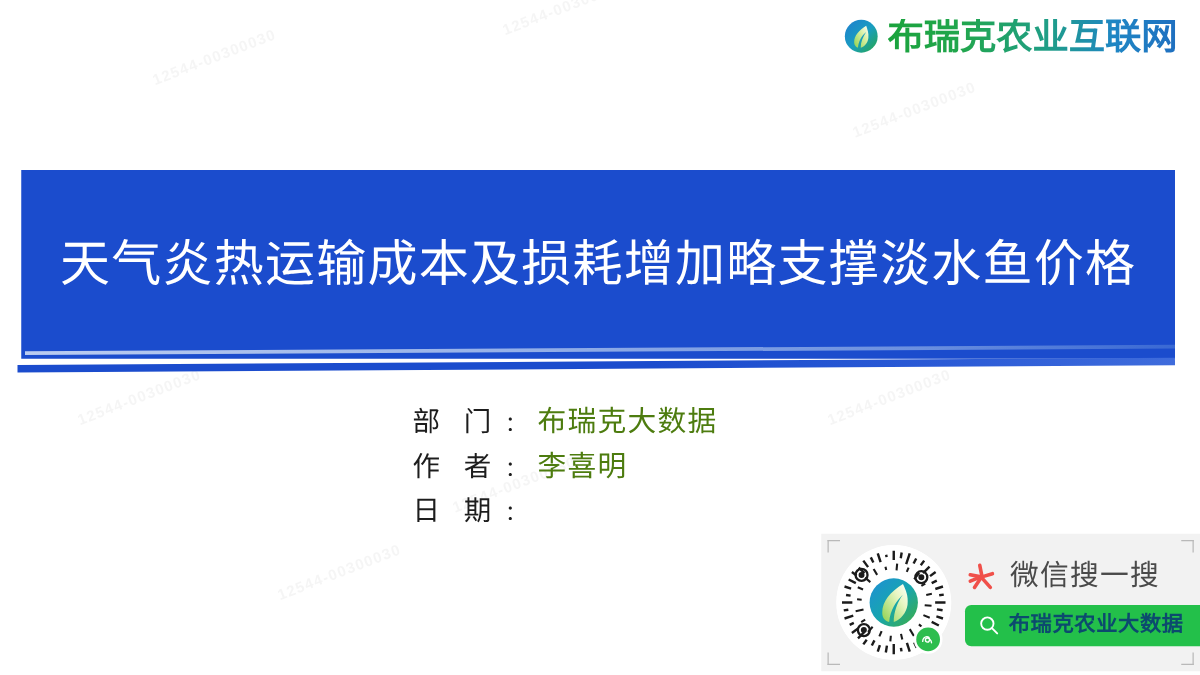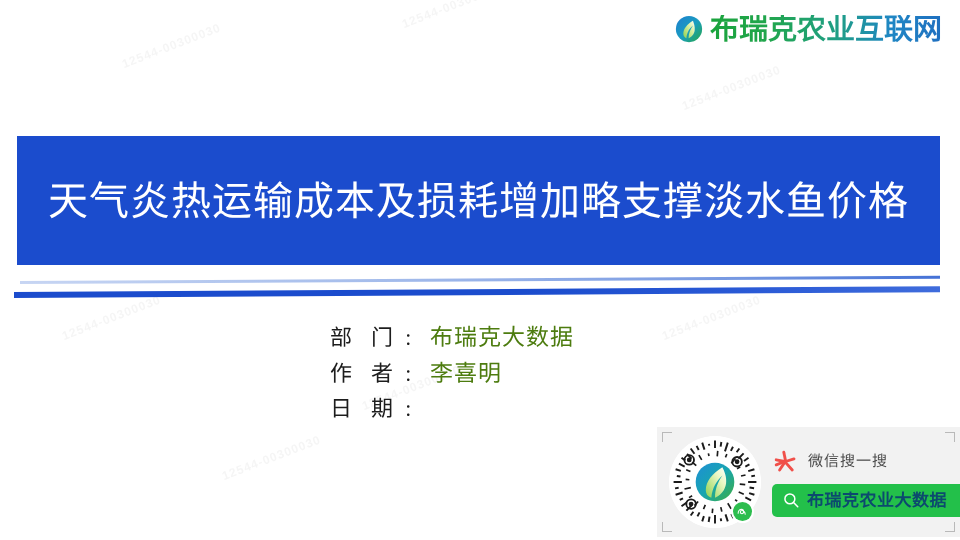--- a/index.html
+++ b/index.html
@@ -75,21 +75,21 @@
     -webkit-text-fill-color: transparent;
     white-space: nowrap;
   }
 
   
   .title-band {
     position: absolute;
     left: 17px;
     top: 136px;
     width: 923px;
-    height: 129px;
+    height: 151px;
     background: #1b4ccd;
     z-index: 3;
     display: flex;
     align-items: center;
     justify-content: center;
   }
   .title-text {
     color: #ffffff;
     font-family: "DejaVu Sans", "Liberation Sans", sans-serif;
     font-size: 40px;
@@ -226,21 +226,21 @@
     min-width: 0;
   }
   .wx-brand-row {
     display: flex;
     align-items: center;
     gap: 9px;
   }
   .wx-burst { width: 27px; height: 27px; flex: 0 0 auto; }
   .wx-brand-text {
     font-family: "DejaVu Sans", "Liberation Sans", sans-serif;
-    font-size: 15px;
+    font-size: 23px;
     color: #4a4a4a;
     letter-spacing: 1px;
     white-space: nowrap;
     line-height: 1;
   }
   .search-pill {
     background: #23c04a;
     border-radius: 5px;
     height: 33px;
     display: flex;

